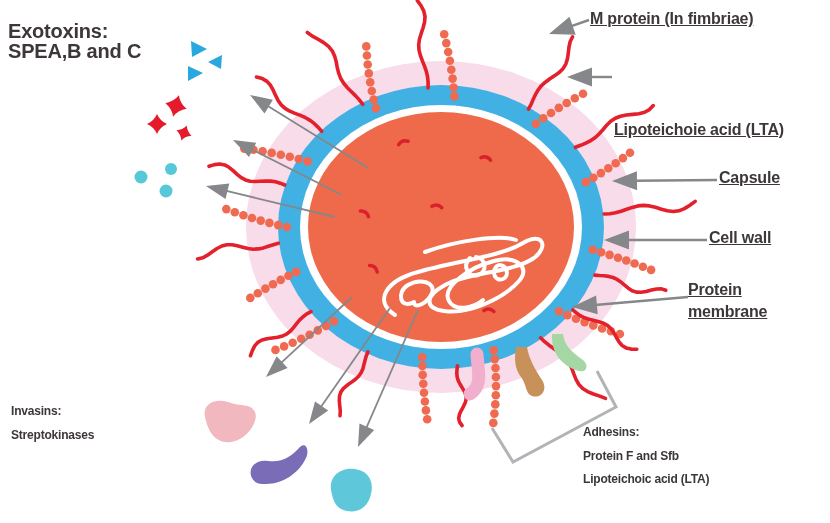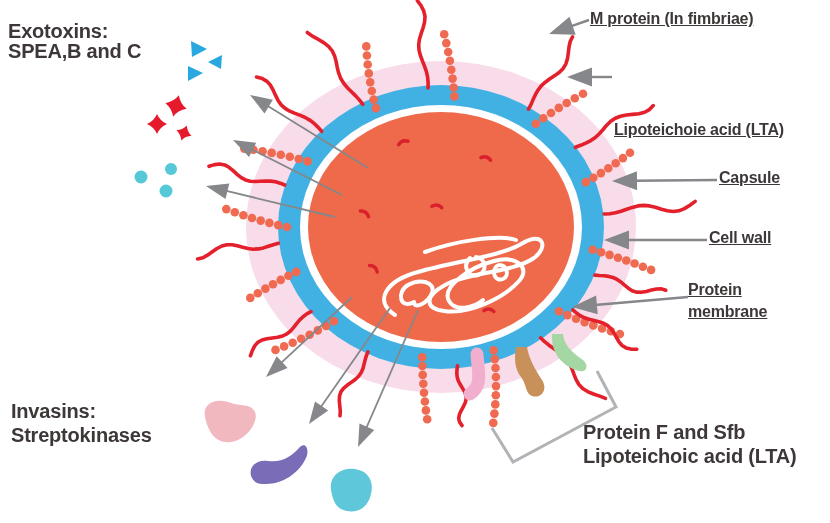--- a/index.html
+++ b/index.html
@@ -5,21 +5,21 @@
   html,body{margin:0;padding:0;background:#ffffff;}
   #stage{
     position:relative;width:830px;height:523px;overflow:hidden;
     font-family:"Liberation Sans","DejaVu Sans",sans-serif;
     color:var(--c-text,#3d3737);
     background:#fff;
   }
   #diagram-svg{position:absolute;left:0;top:0;}
   .lbl{position:absolute;font-weight:600;letter-spacing:-0.2px;line-height:1.2;white-space:nowrap;}
   .lbl-right{font-size:16px;text-decoration:underline;}
-  .lbl-block{font-size:20px;}
+  .lbl-block{font-size:12px;}
   .lbl-block .row{display:block;}
   .blk-exo{left:8px;top:21px;font-size:20px;line-height:20px;}
   .blk-inv{left:11px;top:400px;line-height:23.5px;}
   .blk-adh{left:583px;top:421px;line-height:23.5px;}
   .lbl-mprotein{left:590px;top:9px;}
   .lbl-lta{left:614px;top:84px;margin-top:36px;}
   .lbl-capsule{left:719px;top:168px;}
   .lbl-cellwall{left:709px;top:228px;}
   .lbl-plasma{left:688px;top:279px;line-height:22px;}
 </style>
@@ -275,20 +275,21 @@
     <span class="row">Exotoxins:</span>
     <span class="row">SPEA,B and C</span>
   </div>
 
   <div class="lbl lbl-block blk-inv">
     <span class="row">Invasins:</span>
     <span class="row">Streptokinases</span>
   </div>
 
   <div class="lbl lbl-block blk-adh">
+    <span class="row">Adhesins:</span>
     <span class="row">Protein F and Sfb</span>
     <span class="row">Lipoteichoic acid (LTA)</span>
   </div>
 
   <div class="lbl lbl-right lbl-mprotein">M protein (In fimbriae)</div>
   <div class="lbl lbl-right lbl-lta">Lipoteichoie acid (LTA)</div>
   <div class="lbl lbl-right lbl-capsule">Capsule</div>
   <div class="lbl lbl-right lbl-cellwall">Cell wall</div>
   <div class="lbl lbl-right lbl-plasma">
     <span class="row" style="display:block">Protein</span>

